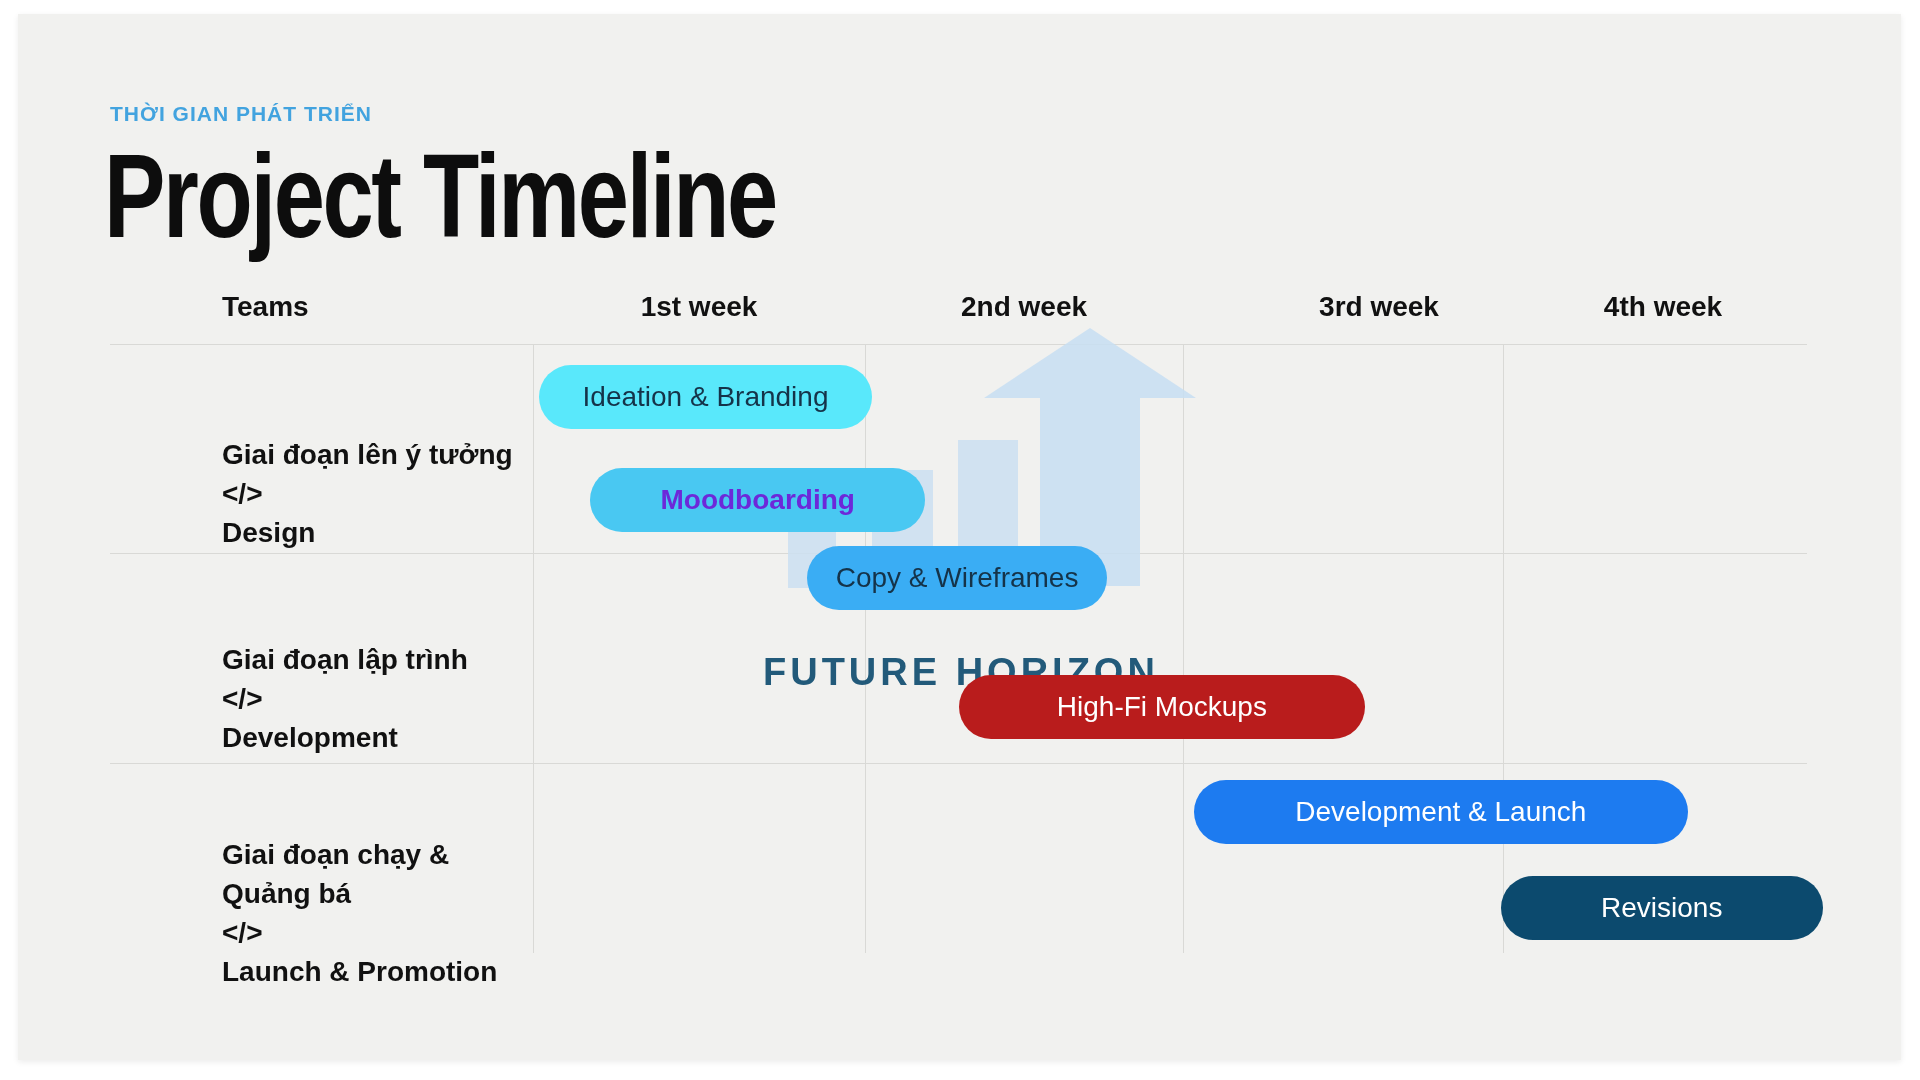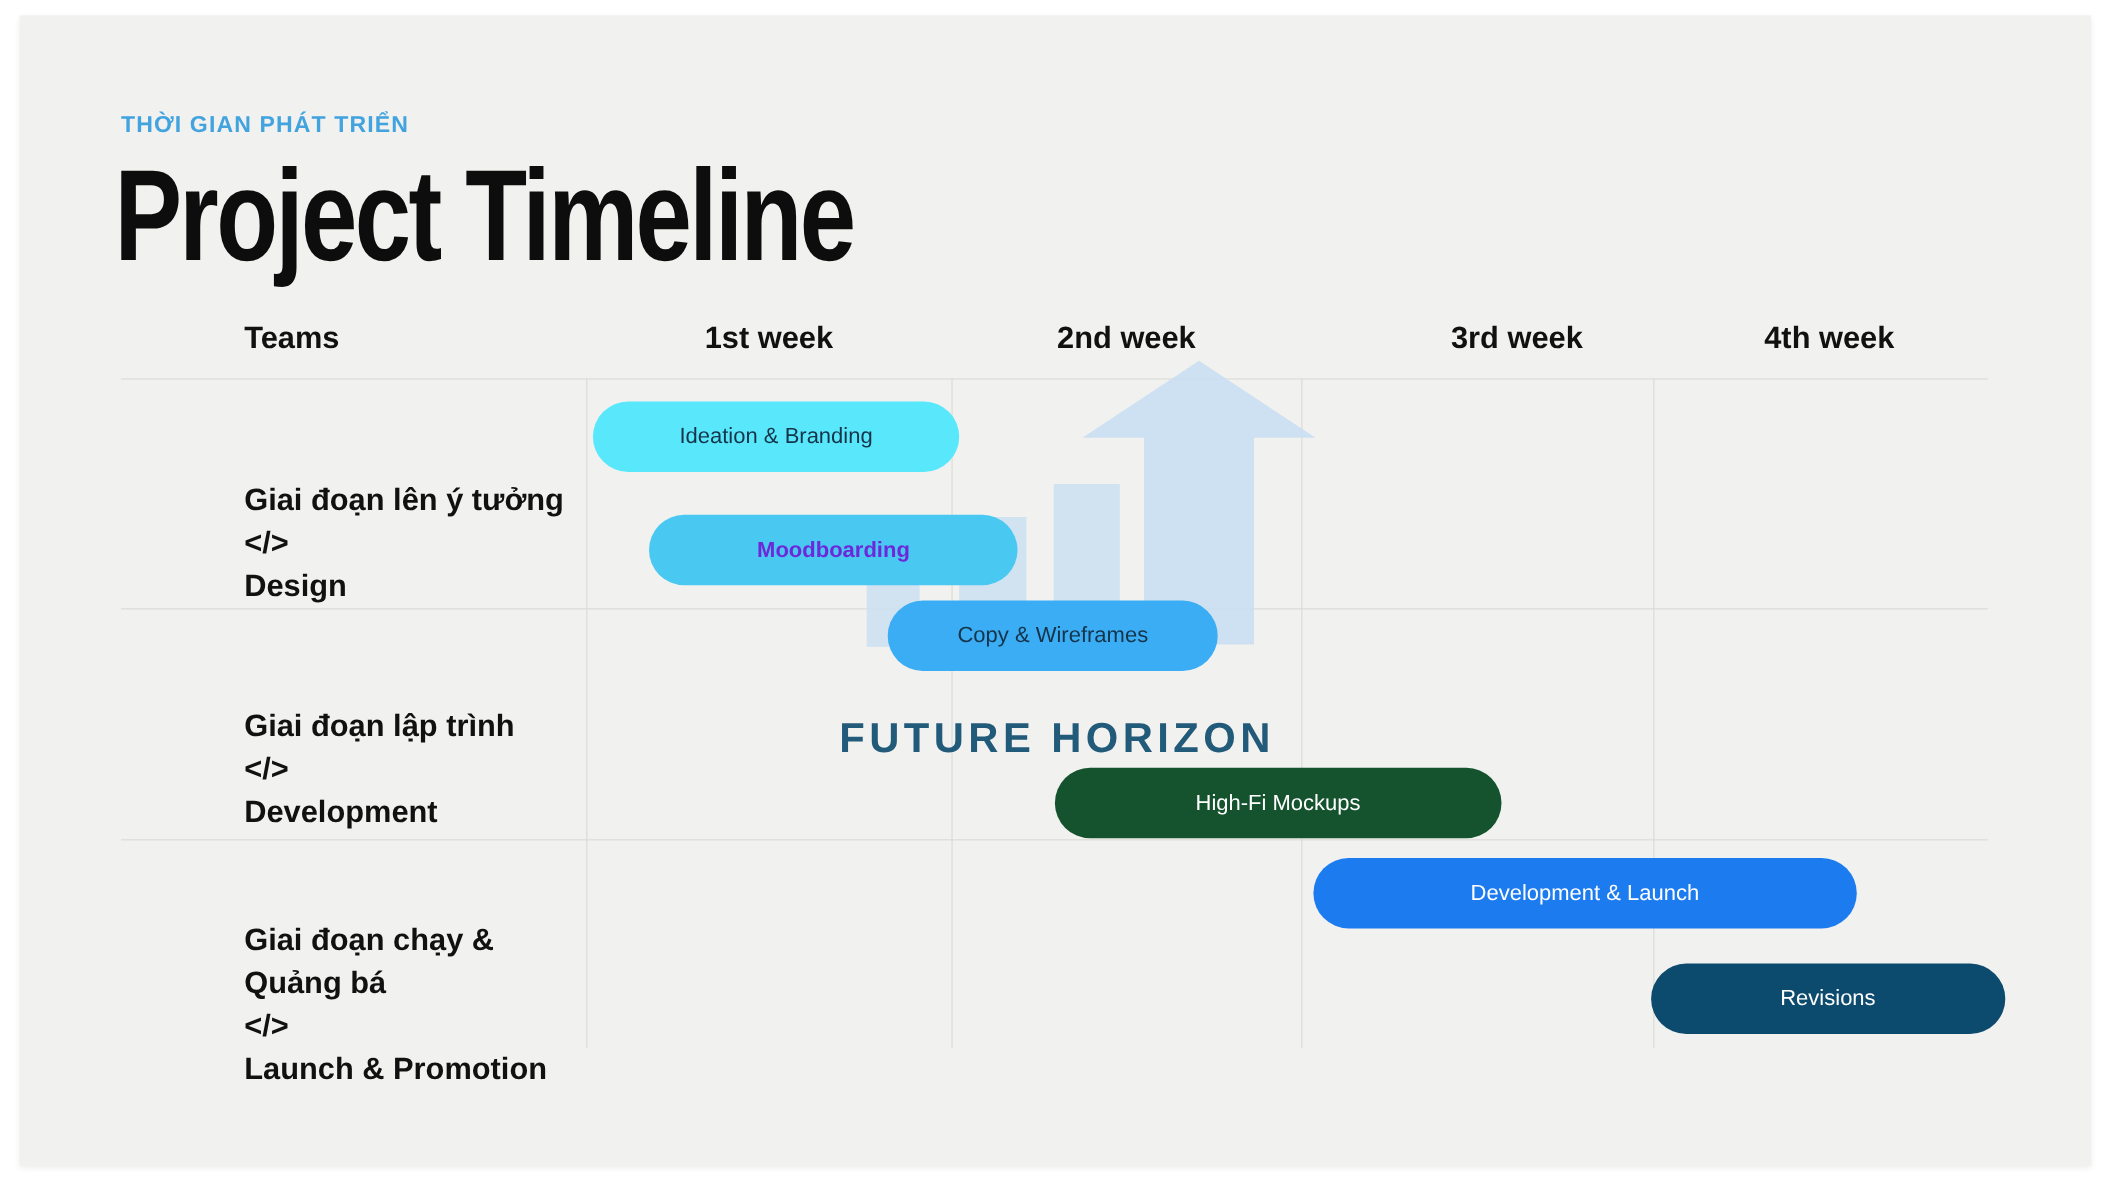--- a/index.html
+++ b/index.html
@@ -34,21 +34,21 @@
     font-size:28px;font-weight:bold;color:#111111;z-index:4;white-space:nowrap;
   }
   .col-header.centered{transform:translateX(-50%);}
   .row-line{
     position:absolute;left:204px;height:40px;line-height:40px;
     font-size:28px;font-weight:bold;color:#111111;z-index:4;white-space:nowrap;margin-top:48px;
   }
   .bar{
     position:absolute;height:64px;border-radius:32px;z-index:3;
     display:flex;align-items:center;justify-content:center;
-    font-size:20px;white-space:nowrap;
+    font-size:28px;white-space:nowrap;
   }
   .watermark-svg{position:absolute;z-index:2;}
   .watermark-text{
     position:absolute;left:745px;top:637px;z-index:2;
     font-size:38px;font-weight:bold;letter-spacing:4px;
     color:#0c4a6e;opacity:0.9;white-space:nowrap;
   }
 </style>
 </head>
 <body>
@@ -91,21 +91,21 @@
       <div class="row-line" style="top: 890px;">Launch &amp; Promotion</div>
       <div class="bar" style="left: 521.45px; width: 332.175px; top: 351px; background: rgb(89, 232, 251); color: rgb(21, 51, 73);">
         <span>Ideation &amp; Branding</span>
       </div>
       <div class="bar" style="left: 572px; width: 335.4px; top: 454px; background: rgb(73, 200, 242); color: #6d28d9; font-weight: bold;">
         <span>Moodboarding</span>
       </div>
       <div class="bar" style="left: 789.125px; width: 299.925px; top: 532px; background: rgb(58, 173, 244); color: rgb(21, 51, 73);">
         <span>Copy &amp; Wireframes</span>
       </div>
-      <div class="bar" style="left: 940.7px; width: 406.35px; top: 684px; background: #14532d; color: rgb(255, 255, 255);">
+      <div class="bar" style="left: 940.7px; width: 406.35px; top: 661px; background: #b91c1c; color: rgb(255, 255, 255);">
         <span>High-Fi Mockups</span>
       </div>
       <div class="bar" style="left: 1176.12px; width: 493.425px; top: 766px; background: rgb(29, 123, 240); color: rgb(255, 255, 255);">
         <span>Development &amp; Launch</span>
       </div>
       <div class="bar" style="left: 1482.5px; width: 322.5px; top: 862px; background: #0c4a6e; color: rgb(255, 255, 255);">
         <span>Revisions</span>
       </div>
     </div>
 </div>

